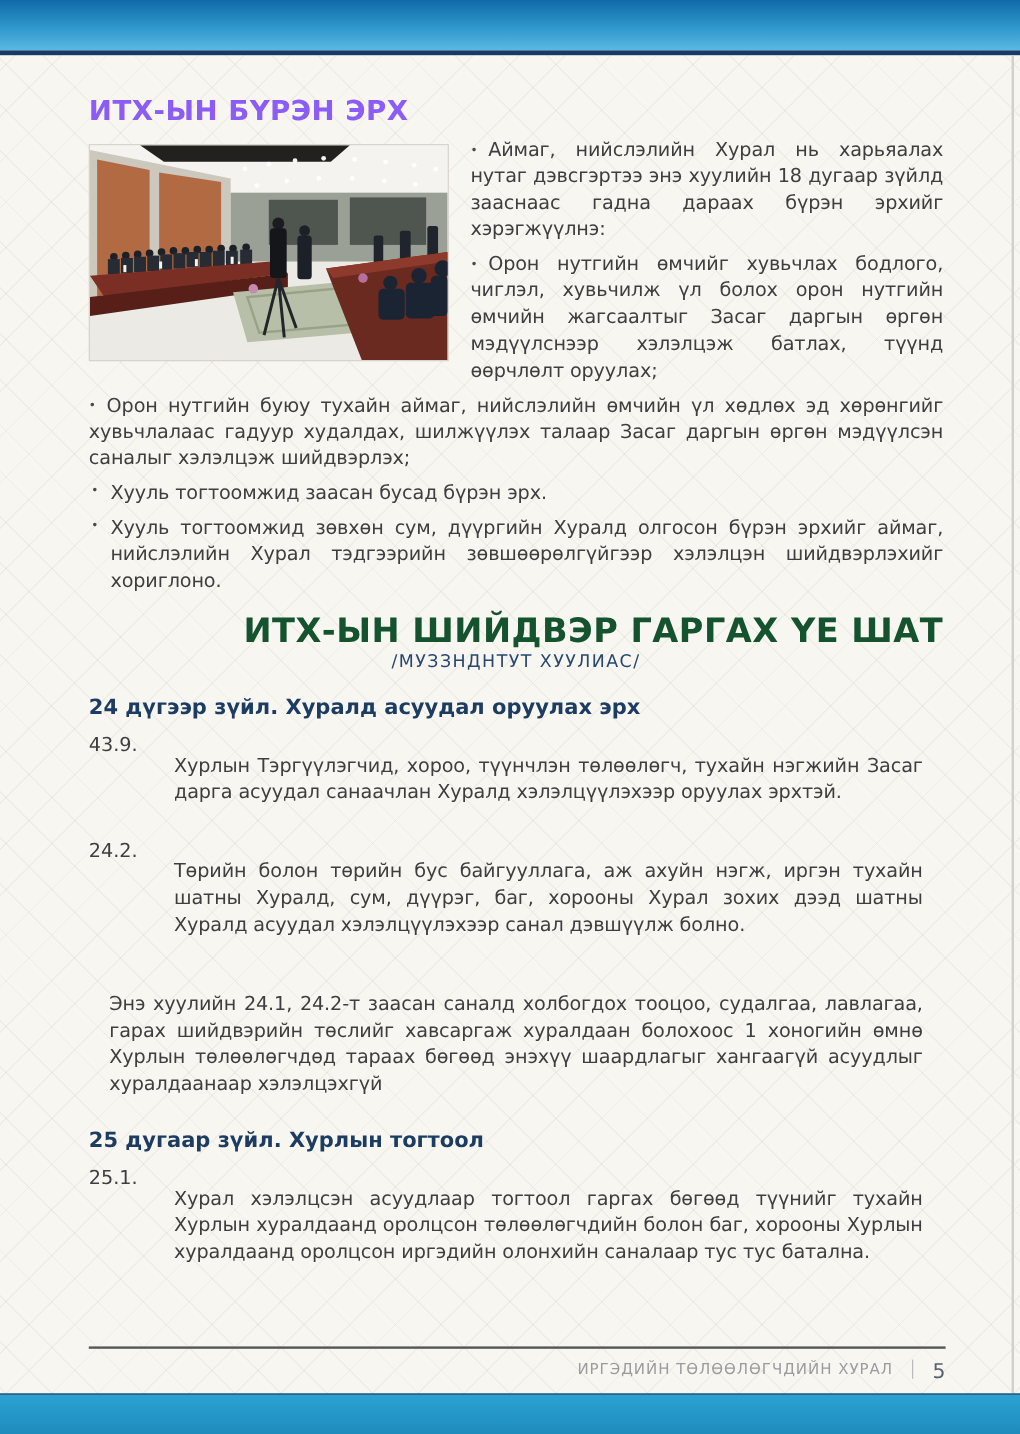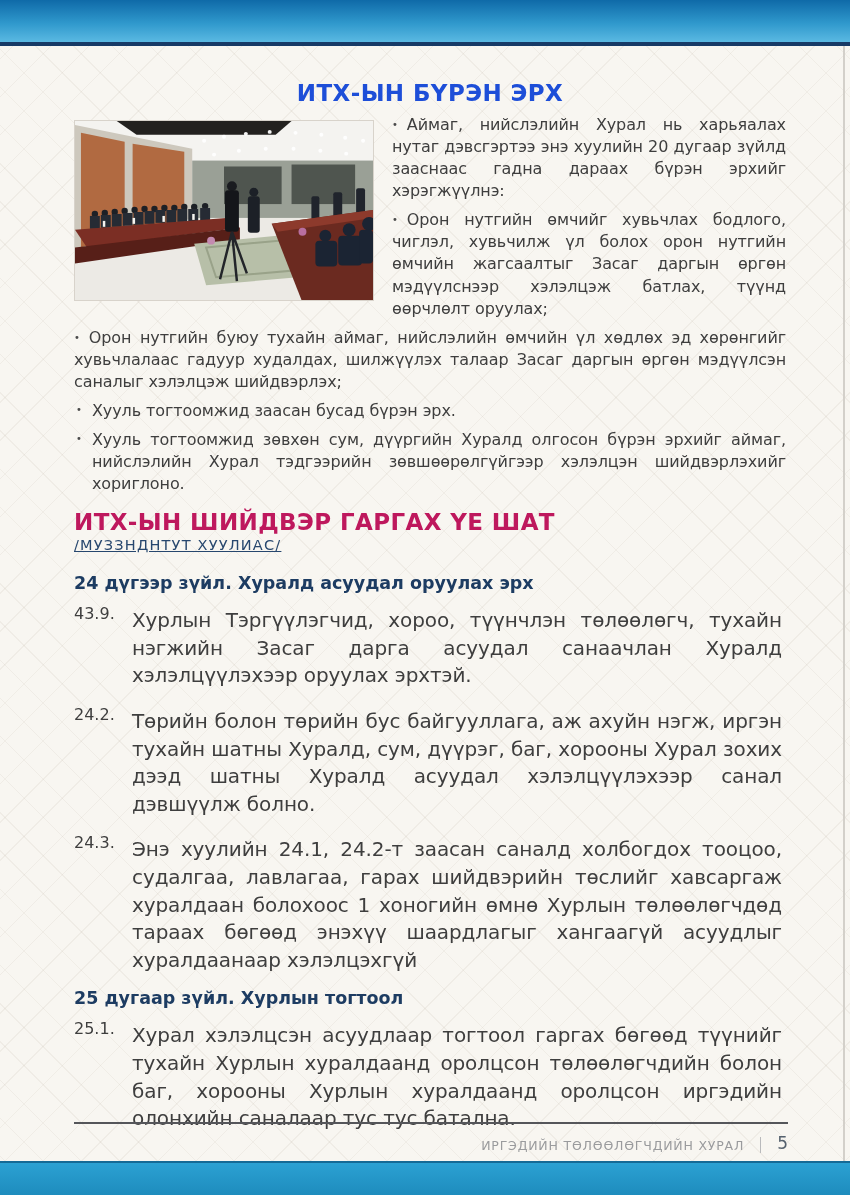--- a/index.html
+++ b/index.html
@@ -18,41 +18,41 @@
   }
   .top-band{position:absolute;top:0;left:0;right:0;height:42px;
     background:linear-gradient(180deg,#0f6aa8 0%,#2f98cc 55%,#5ab9e2 100%);}
   .top-band-line{position:absolute;top:42px;left:0;right:0;height:4px;background:#173a66;}
   .bottom-band{position:absolute;bottom:0;left:0;right:0;height:32px;
     background:linear-gradient(180deg,#2ba1d3 0%,#1e8cbd 100%);border-top:2px solid #156a96;}
   .scan-edge{position:absolute;top:46px;bottom:34px;right:5px;width:2px;background:#d3d0ca;}
 
   .content{position:absolute;left:74px;right:64px;top:80px;}
 
-  .h1{margin:0 0 8px;text-align:center;color:#1d4ed8;font-size:23px;font-weight:bold;letter-spacing:.4px;}
+  .h1{margin:0 0 8px;color:#8b5cf6;font-size:23px;font-weight:bold;letter-spacing:.4px;}
   .media{overflow:visible;}
   .photo{float:left;width:300px;height:181px;margin:6px 18px 4px 0;
     border:1px solid #d8d3cb;box-sizing:border-box;background:#e9e6e0;display:block;}
 
   .bullet{margin:0 0 7px;text-align:justify;font-size:16px;line-height:1.38;color:#3e3e3e;letter-spacing:-0.1px;}
   .dot{font-size:10px;vertical-align:2px;margin-right:9px;color:#4a4a4a;}
   .bullet.hang{position:relative;padding-left:18px;}
   .bullet.hang .dot{position:absolute;left:2px;top:3px;}
 
-  .section-title{margin:14px 0 0;text-align:left;color:#be185d;font-size:23px;font-weight:bold;letter-spacing:.4px;}
-  .section-sub{margin:2px 0 0;text-align:left;color:#27476e;font-size:14.5px;letter-spacing:1.2px;text-decoration:underline;}
+  .section-title{margin:14px 0 0;text-align:right;color:#14532d;font-size:28px;font-weight:bold;letter-spacing:.4px;}
+  .section-sub{margin:2px 0 0;text-align:center;color:#27476e;font-size:14.5px;letter-spacing:1.2px;}
 
   .article-heading{margin:20px 0 10px;color:#1d3c62;font-size:17.5px;font-weight:bold;}
   .clause{display:flex;margin:0 0 10px;}
   .clause .num{flex:0 0 54px;font-size:16px;color:#3e3e3e;line-height:1.38;}
-  .clause .txt{flex:1;margin:4px;text-align:justify;font-size:20px;line-height:1.38;color:#3e3e3e;letter-spacing:-0.1px;}
+  .clause .txt{flex:1;margin:17px;text-align:justify;font-size:16px;line-height:1.38;color:#3e3e3e;letter-spacing:-0.1px;}
 
   .footer{position:absolute;left:74px;right:62px;bottom:42px;}
   .footer-rule{height:0;border:none;border-top:2px solid #55565a;margin:0;}
-  .footer-row{display:flex;justify-content:flex-end;align-items:flex-end;gap:16px;margin-top:9px;}
+  .footer-row{display:flex;justify-content:flex-end;align-items:flex-start;gap:16px;margin-top:9px;}
   .footer-label{color:#9a9b9d;font-size:12.5px;letter-spacing:.8px;}
   .footer-sep{width:1px;height:16px;background:#b9babc;}
   .footer-num{color:#55616e;font-size:17px;}
 </style>
 </head>
 <body>
 
 <div class="pattern"></div>
 <div class="top-band"></div>
 <div class="top-band-line"></div>
@@ -149,42 +149,41 @@
       </g>
       <circle cx="158" cy="66" r="5" fill="#1a1c20"></circle>
       <rect x="151" y="70" width="14" height="42" rx="3" fill="#14161a"></rect>
       <circle cx="180" cy="72" r="4.5" fill="#1c2027"></circle>
       <rect x="174" y="76" width="12" height="37" rx="3" fill="#1c2027"></rect>
       <path d="M158,112 L146,160 M158,112 L163,162 M158,112 L173,154" stroke="#23252a" stroke-width="2.5" fill="none"></path>
       <circle cx="137" cy="121" r="4" fill="#c48ab0"></circle>
       <circle cx="229" cy="112" r="4" fill="#b86fa0"></circle>
     </svg>
 
-    <p class="bullet"><span class="dot">•</span><span>Аймаг, нийслэлийн Хурал нь харьяалах нутаг дэвсгэртээ энэ хуулийн 20 дугаар зүйлд зааснаас гадна дараах бүрэн эрхийг хэрэгжүүлнэ:</span></p>
+    <p class="bullet"><span class="dot">•</span><span>Аймаг, нийслэлийн Хурал нь харьяалах нутаг дэвсгэртээ энэ хуулийн 18 дугаар зүйлд зааснаас гадна дараах бүрэн эрхийг хэрэгжүүлнэ:</span></p>
     <p class="bullet"><span class="dot">•</span><span>Орон нутгийн өмчийг хувьчлах бодлого, чиглэл, хувьчилж үл болох орон нутгийн өмчийн жагсаалтыг Засаг даргын өргөн мэдүүлснээр хэлэлцэж батлах, түүнд өөрчлөлт оруулах;</span></p>
     <p class="bullet"><span class="dot">•</span><span>Орон нутгийн буюу тухайн аймаг, нийслэлийн өмчийн үл хөдлөх эд хөрөнгийг хувьчлалаас гадуур худалдах, шилжүүлэх талаар Засаг даргын өргөн мэдүүлсэн саналыг хэлэлцэж шийдвэрлэх;</span></p>
     <p class="bullet hang"><span class="dot">•</span><span>Хууль тогтоомжид заасан бусад бүрэн эрх.</span></p>
     <p class="bullet hang"><span class="dot">•</span><span>Хууль тогтоомжид зөвхөн сум, дүүргийн Хуралд олгосон бүрэн эрхийг аймаг, нийслэлийн Хурал тэдгээрийн зөвшөөрөлгүйгээр хэлэлцэн шийдвэрлэхийг хориглоно.</span></p>
   </div>
 
   <h2 class="section-title">ИТХ-ЫН ШИЙДВЭР ГАРГАХ ҮЕ ШАТ</h2>
   <div class="section-sub">/МУЗЗНДНТУТ ХУУЛИАС/</div>
 
   <div class="article-heading">24 дүгээр зүйл. Хуралд асуудал оруулах эрх</div>
 
   <div class="clause">
     <span class="num">43.9.</span>
     <p class="txt">Хурлын Тэргүүлэгчид, хороо, түүнчлэн төлөөлөгч, тухайн нэгжийн Засаг дарга асуудал санаачлан Хуралд хэлэлцүүлэхээр оруулах эрхтэй.</p>
   </div>
   <div class="clause">
     <span class="num">24.2.</span>
     <p class="txt">Төрийн болон төрийн бус байгууллага, аж ахуйн нэгж, иргэн тухайн шатны Хуралд, сум, дүүрэг, баг, хорооны Хурал зохих дээд шатны Хуралд асуудал хэлэлцүүлэхээр санал дэвшүүлж болно.</p>
   </div>
   <div class="clause">
-    <span class="num">24.3.</span>
     <p class="txt">Энэ хуулийн 24.1, 24.2-т заасан саналд холбогдох тооцоо, судалгаа, лавлагаа, гарах шийдвэрийн төслийг хавсаргаж хуралдаан болохоос 1 хоногийн өмнө Хурлын төлөөлөгчдөд тараах бөгөөд энэхүү шаардлагыг хангаагүй асуудлыг хуралдаанаар хэлэлцэхгүй</p>
   </div>
 
   <div class="article-heading" style="margin-top:4px;">25 дугаар зүйл. Хурлын тогтоол</div>
 
   <div class="clause">
     <span class="num">25.1.</span>
     <p class="txt">Хурал хэлэлцсэн асуудлаар тогтоол гаргах бөгөөд түүнийг тухайн Хурлын хуралдаанд оролцсон төлөөлөгчдийн болон баг, хорооны Хурлын хуралдаанд оролцсон иргэдийн олонхийн саналаар тус тус батална.</p>
   </div>
 

